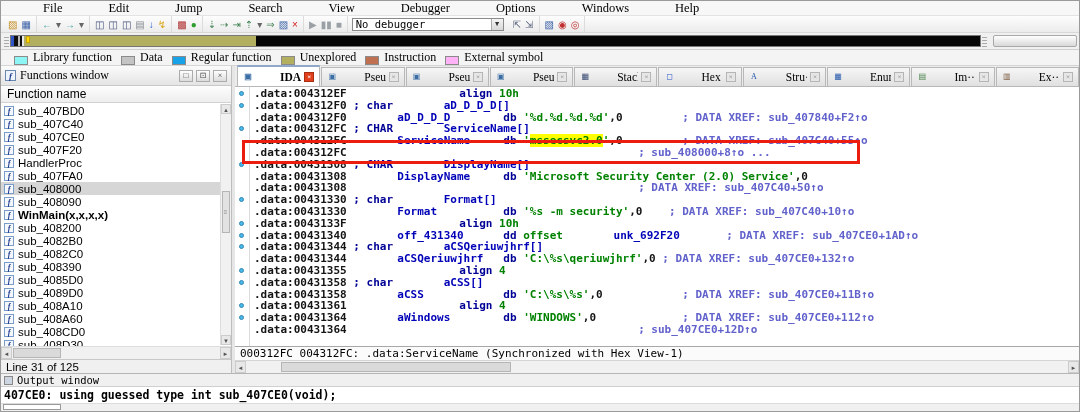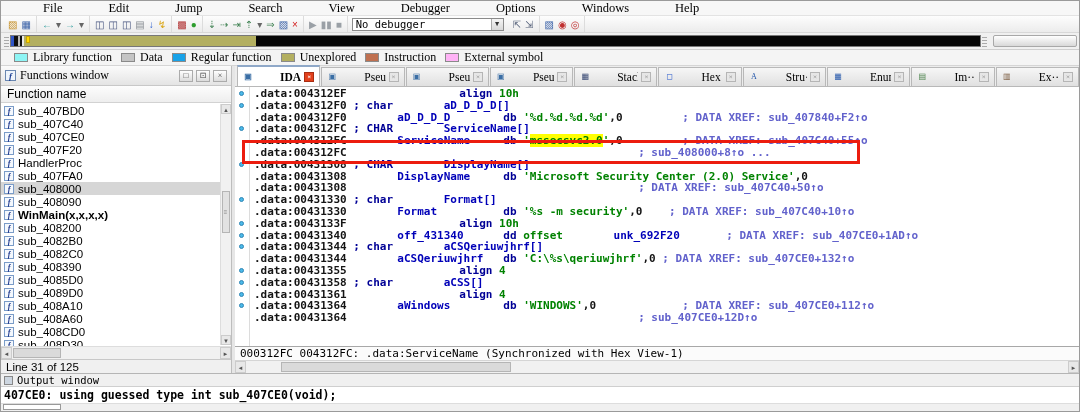--- a/index.html
+++ b/index.html
@@ -27,21 +27,21 @@
   .navband { height:17px; display:flex; align-items:center; background:#f0f0f0; border-bottom:1px solid #cfcfcf; padding:0 2px; }
   .nb-handle { width:5px; height:12px; margin:0 1px;
                background:repeating-linear-gradient(0deg,#aaa 0 1px,#f0f0f0 1px 3px); }
   .nb-track { height:12px; border:1px solid #777; display:flex; position:relative; overflow:hidden; }
   .nb-seg { height:100%; }
   .nb-marker { position:absolute; top:0; width:4px; height:7px; background:#ffd800; border:1px solid #c8a400; }
   .nb-empty { width:84px; height:12px; border:1px solid #a8a8a8; border-radius:2px;
               background:linear-gradient(#ffffff,#d8d8d8); margin-left:5px; }
 
   
-  .legend { height:16px; display:flex; align-items:center; background:#f4f4f4; border-bottom:1px solid #d5d5d5;
+  .legend { height:16px; display:flex; align-items:flex-end; background:#f4f4f4; border-bottom:1px solid #d5d5d5;
             font-family:"Liberation Serif", serif; font-size:12px; padding-left:4px; }
   .sw { width:14px; height:9px; border:1px solid #8a8a8a; display:inline-block; margin:0 5px 0 9px; }
 
   
   .main { flex:1; display:flex; min-height:0; }
 
   
   .left-panel { width:231px; display:flex; flex-direction:column; background:#fff; border-right:1px solid #bdbdbd; position:relative; }
   .panel-title { height:20px; background:linear-gradient(#fbfbfb,#e4e4e4); border-bottom:1px solid #c8c8c8;
                  display:flex; align-items:center; gap:4px; font-family:"Liberation Serif", serif; font-size:12px; padding:0 4px; }
@@ -388,20 +388,21 @@
           <div class="dline"><span class="sg-a">.data:00431308</span><span class="sg-p"> </span><span class="sg-n">DisplayName</span><span class="sg-p">     </span><span class="sg-k">db</span><span class="sg-p"> </span><span class="sg-s">'Microsoft Security Center (2.0) Service'</span><span class="sg-p">,0</span></div>
           <div class="dline"><span class="sg-a">.data:00431308</span><span class="sg-p">                                            </span><span class="sg-c">; DATA XREF: sub_407C40+50↑o</span></div>
           <div class="dline"><span class="dot"></span><span class="sg-a">.data:00431330</span><span class="sg-p"> </span><span class="sg-k">; char </span><span class="sg-n">Format[]</span></div>
           <div class="dline"><span class="sg-a">.data:00431330</span><span class="sg-p"> </span><span class="sg-n">Format</span><span class="sg-p">          </span><span class="sg-k">db</span><span class="sg-p"> </span><span class="sg-s">'%s -m security'</span><span class="sg-p">,0</span><span class="sg-p">    </span><span class="sg-c">; DATA XREF: sub_407C40+10↑o</span></div>
           <div class="dline"><span class="dot"></span><span class="sg-a">.data:0043133F</span><span class="sg-p">                 </span><span class="sg-k">align</span><span class="sg-p"> </span><span class="sg-s">10h</span></div>
           <div class="dline"><span class="dot"></span><span class="sg-a">.data:00431340</span><span class="sg-p"> </span><span class="sg-n">off_431340</span><span class="sg-p">      </span><span class="sg-k">dd</span><span class="sg-p"> </span><span class="sg-s">offset</span><span class="sg-p"> </span><span class="sg-n">unk_692F20</span><span class="sg-p">       </span><span class="sg-c">; DATA XREF: sub_407CE0+1AD↑o</span></div>
           <div class="dline"><span class="dot"></span><span class="sg-a">.data:00431344</span><span class="sg-p"> </span><span class="sg-k">; char </span><span class="sg-n">aCSQeriuwjhrf[]</span></div>
           <div class="dline"><span class="sg-a">.data:00431344</span><span class="sg-p"> </span><span class="sg-n">aCSQeriuwjhrf</span><span class="sg-p">   </span><span class="sg-k">db</span><span class="sg-p"> </span><span class="sg-s">'C:\%s\qeriuwjhrf'</span><span class="sg-p">,0</span><span class="sg-p"> </span><span class="sg-c">; DATA XREF: sub_407CE0+132↑o</span></div>
           <div class="dline"><span class="dot"></span><span class="sg-a">.data:00431355</span><span class="sg-p">                 </span><span class="sg-k">align</span><span class="sg-p"> </span><span class="sg-s">4</span></div>
           <div class="dline"><span class="dot"></span><span class="sg-a">.data:00431358</span><span class="sg-p"> </span><span class="sg-k">; char </span><span class="sg-n">aCSS[]</span></div>
+          <div class="dline"><span class="sg-a">.data:00431358</span><span class="sg-p"> </span><span class="sg-n">aCSS</span><span class="sg-p">            </span><span class="sg-k">db</span><span class="sg-p"> </span><span class="sg-s">'C:\%s\%s'</span><span class="sg-p">,0</span><span class="sg-p">            </span><span class="sg-c">; DATA XREF: sub_407CE0+11B↑o</span></div>
           <div class="dline"><span class="dot"></span><span class="sg-a">.data:00431361</span><span class="sg-p">                 </span><span class="sg-k">align</span><span class="sg-p"> </span><span class="sg-s">4</span></div>
           <div class="dline"><span class="dot"></span><span class="sg-a">.data:00431364</span><span class="sg-p"> </span><span class="sg-n">aWindows</span><span class="sg-p">        </span><span class="sg-k">db</span><span class="sg-p"> </span><span class="sg-s">'WINDOWS'</span><span class="sg-p">,0</span><span class="sg-p">             </span><span class="sg-c">; DATA XREF: sub_407CE0+112↑o</span></div>
           <div class="dline"><span class="sg-a">.data:00431364</span><span class="sg-p">                                            </span><span class="sg-c">; sub_407CE0+12D↑o</span></div>
           <div class="hlbox" style="border-color: rgb(236, 28, 14);"></div>
         </div>
       <div class="disasm-status">000312FC 004312FC: .data:ServiceName (Synchronized with Hex View-1)</div>
       <div class="hscroll2">
         <span class="hs-arrow" style="left:0;">◄</span>
         <span class="hs-thumb" style="left:46px;width:230px;"></span>
         <span class="hs-arrow" style="right:0;">►</span>

